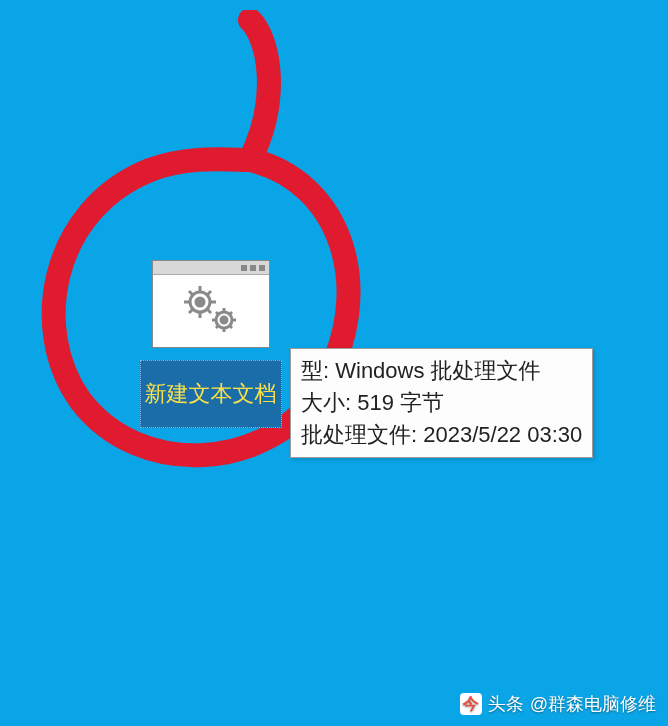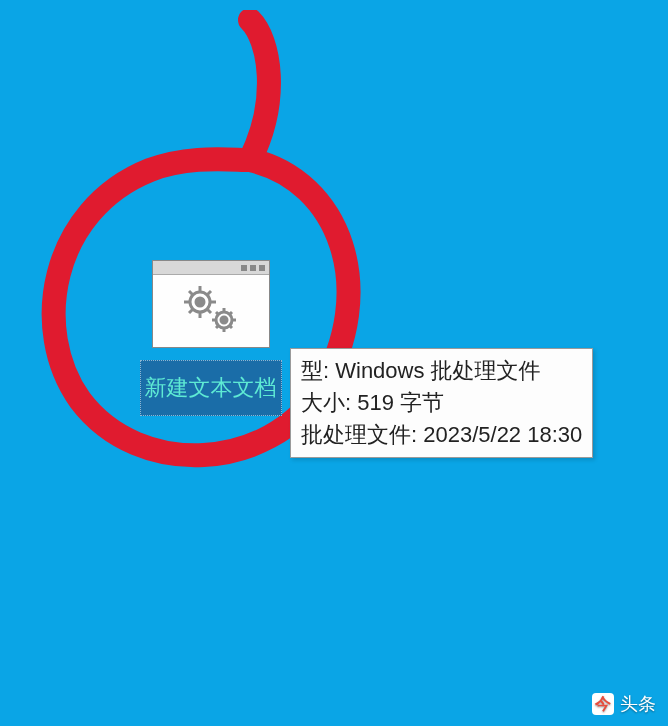--- a/index.html
+++ b/index.html
@@ -48,24 +48,24 @@
     .icon-titlebar span {
       width: 6px;
       height: 6px;
       background: #888;
     }
     .gear-svg {
       margin-top: 8px;
     }
     .icon-label {
       margin-top: 12px;
-      color: #5eead4;
+      color: #fde047;
       font-size: 22px;
       background: #1a6da8;
-      padding: 12px 4px;
+      padding: 18px 4px;
       border: 1px dotted rgba(255,255,255,0.5);
       white-space: nowrap;
     }
     .tooltip {
       position: absolute;
       left: 290px;
       top: 348px;
       background: #fdfdfd;
       border: 1px solid #9a9a9a;
       padding: 6px 10px;
@@ -153,20 +153,21 @@
 </div>
 
 <div class="tooltip">
   <div class="tooltip-row">
     <span>型</span>: <span>Windows 批处理文件</span>
   </div>
   <div class="tooltip-row">
     <span>大小</span>: <span>519 字节</span>
   </div>
   <div class="tooltip-row">
-    <span>批处理文件</span>: <span>2023/5/22 18:30</span>
+    <span>批处理文件</span>: <span>2023/5/22 03:30</span>
   </div>
 </div>
 
 <div class="watermark">
   <div class="wm-logo">今</div>
   <span>头条</span>
+  <span>@群森电脑修维</span>
 </div>
 
 </body></html>

